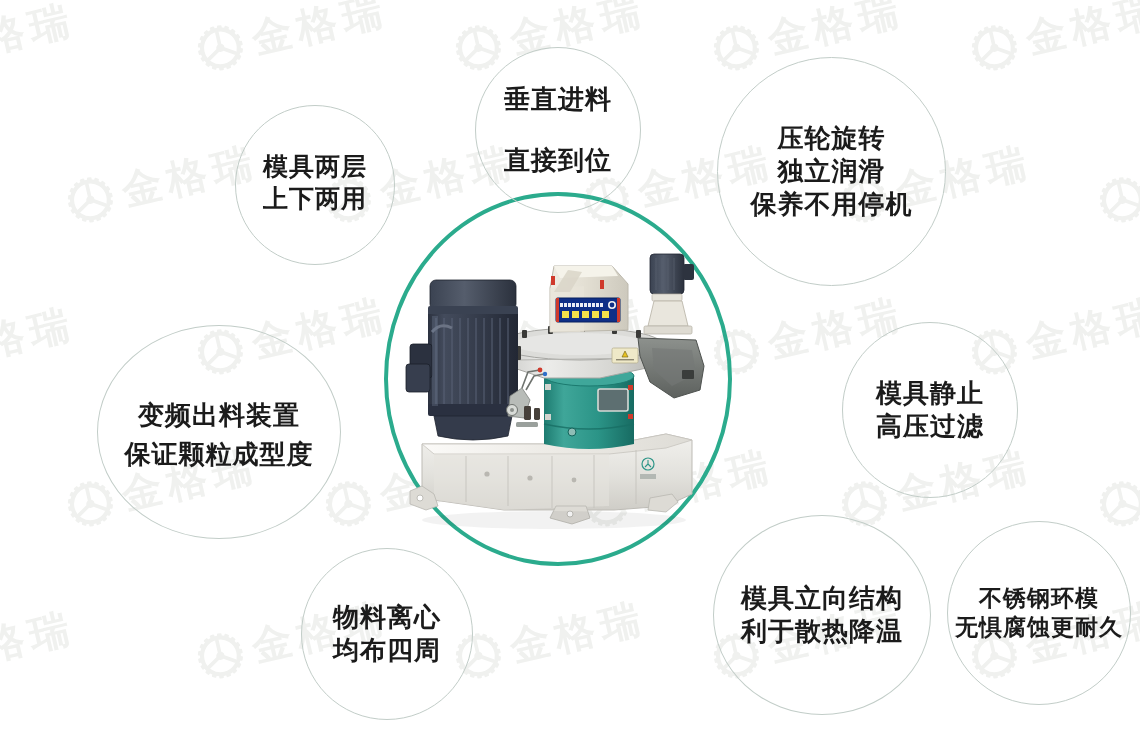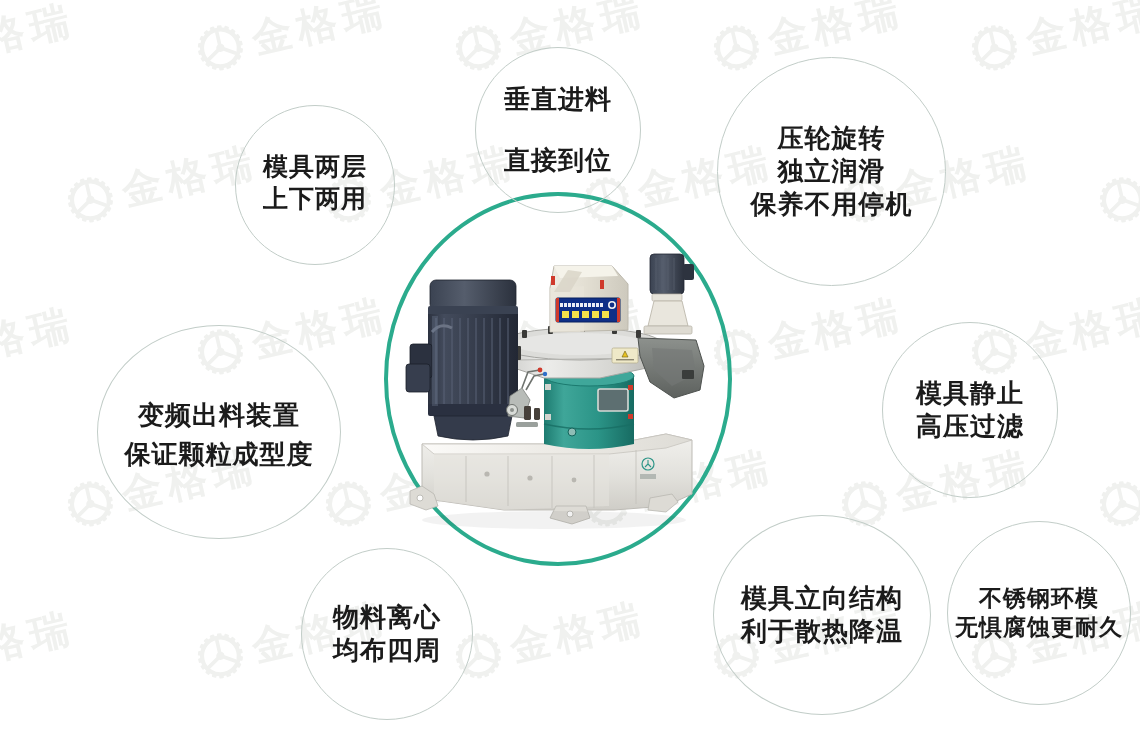--- a/index.html
+++ b/index.html
@@ -97,21 +97,21 @@
 
   #bubble-dual-layer-die { left: 235px; top: 105px; width: 160px; height: 160px; font-family: Liberation Mono, monospace; }
   #bubble-dual-layer-die .line { font-size: 25px; }
 
   #bubble-lubrication { left: 717px; top: 57px; width: 229px; height: 229px; }
   #bubble-lubrication .line { font-size: 26px; }
 
   #bubble-vfd-discharge { left: 97px; top: 325px; width: 244px; height: 214px; }
   #bubble-vfd-discharge .line { font-size: 26px; margin-top: 6px; }
 
-  #bubble-static-die { left: 882px; top: 322px; width: 176px; height: 176px; }
+  #bubble-static-die { left: 842px; top: 322px; width: 176px; height: 176px; }
   #bubble-static-die .line { font-size: 26px; }
 
   #bubble-centrifugal { left: 301px; top: 548px; width: 172px; height: 172px; text-align: center; }
   #bubble-centrifugal .line { font-size: 26px; }
 
   #bubble-vertical-die { left: 713px; top: 515px; width: 218px; height: 200px; text-align: right; }
   #bubble-vertical-die .line { font-size: 26px; }
 
   #bubble-stainless-ring { left: 947px; top: 521px; width: 184px; height: 184px; }
   #bubble-stainless-ring .line { font-size: 23px; }

